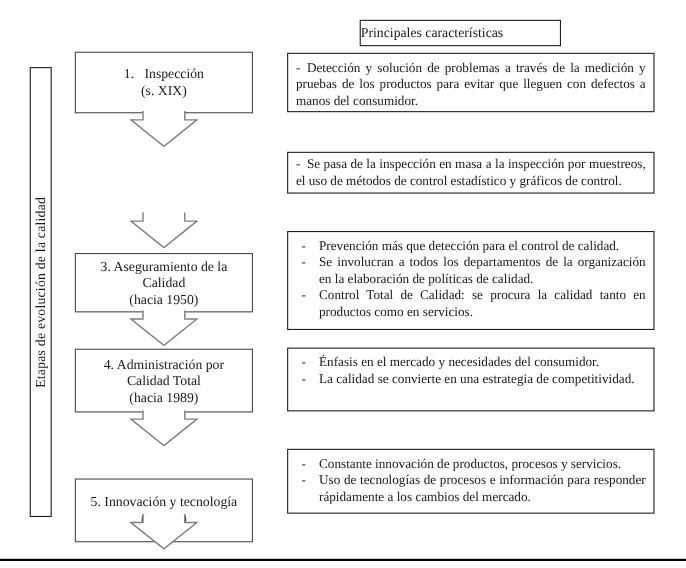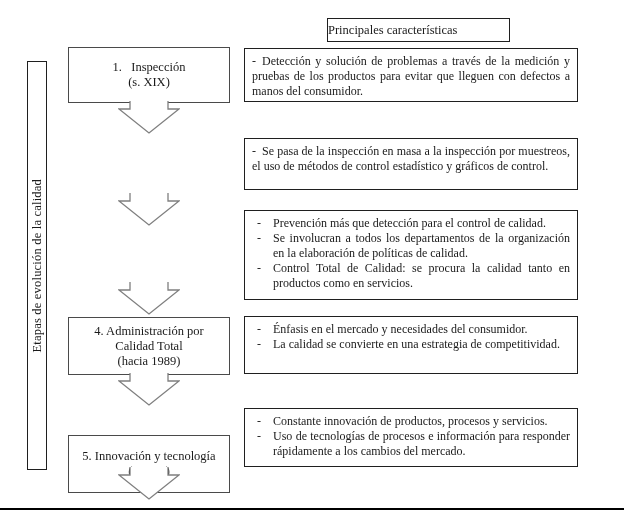--- a/index.html
+++ b/index.html
@@ -35,26 +35,26 @@
   .stage-2{top:135px;height:60px;}
   .stage-3{top:230px;height:54px;}
   .stage-4{top:317px;height:58px;}
   .stage-5{top:435px;height:58px;}
   
   .arrow{position:absolute;left:118px;width:62px;height:33px;z-index:2;}
   .arrow-1{top:101px;} .arrow-2{top:193px;} .arrow-3{top:282px;}
   .arrow-4{top:373px;} .arrow-5{top:467px;}
   
   .feature{
-    position:absolute;left:244px;width:334px;
+    position:absolute;left:261px;width:334px;
     border:1px solid #1f1f1f;box-sizing:border-box;background:#fff;
     font-size:12px;line-height:15px;padding:5px 7px;
   }
   .feature-1{top:48px;height:54px;}
-  .feature-2{top:138px;height:52px;display:flex;flex-direction:column;justify-content:flex-start;}
+  .feature-2{top:138px;height:38px;display:flex;flex-direction:column;justify-content:center;}
   .feature-3{top:210px;height:90px;}
   .feature-4{top:316px;height:58px;}
   .feature-5{top:408px;height:59px;}
   .para{text-align:justify;}
   .para .dash{margin-right:6px;}
   .bullet-row{display:flex;}
   .bullet-row .dash{width:9px;flex:0 0 9px;margin-left:5px;margin-right:7px;}
   .bullet-row .btxt{flex:1;text-align:justify;}
   
   .bottom-rule{position:absolute;left:0;top:508px;width:624px;height:2px;background:#000;}
@@ -68,20 +68,25 @@
     <span>Etapas de evolución de la calidad</span>
   </div>
 
   <div class="header-box">
     <span>Principales características</span>
   </div>
 
   <div class="stage stage-1">
     <div>1.&nbsp;&nbsp; Inspección</div>
     <div>(s. XIX)</div>
+  </div>
+  <div class="stage stage-3">
+    <div>3. Aseguramiento de la</div>
+    <div>Calidad</div>
+    <div>(hacia 1950)</div>
   </div>
   <div class="stage stage-4">
     <div>4. Administración por</div>
     <div>Calidad Total</div>
     <div>(hacia 1989)</div>
   </div>
   <div class="stage stage-5">
     <div>5. Innovación y tecnología</div>
     <div>(s. XXI)</div>
   </div>

